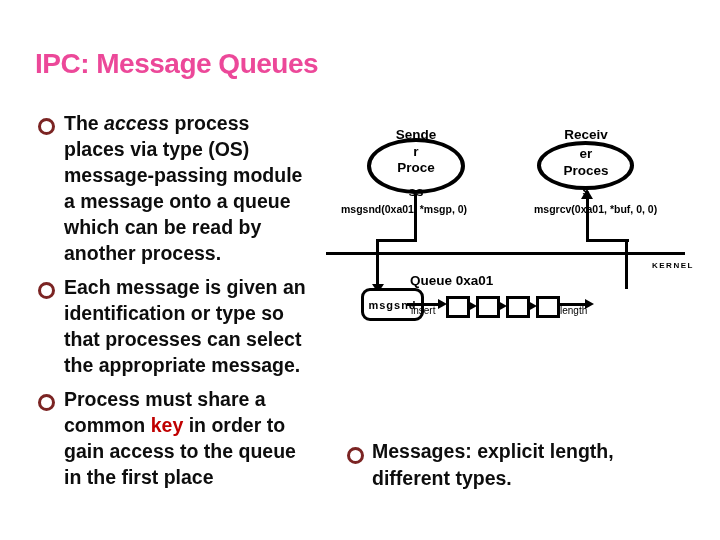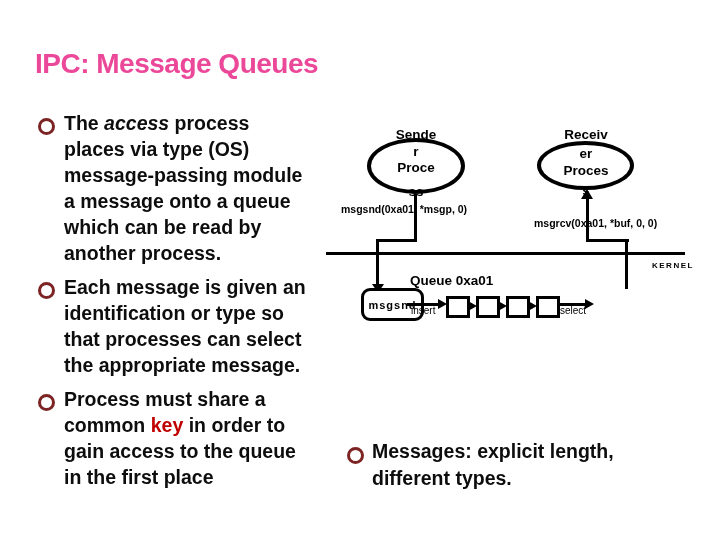--- a/index.html
+++ b/index.html
@@ -86,35 +86,35 @@
   <div class="abs elabel" style="left:366px;top:161px;width:100px;">Proce</div>
   <div class="abs elabel" style="left:366px;top:185px;width:100px;">ss</div>
 
   <div class="abs ellipse" style="left:537px;top:141px;width:97px;height:49px;"></div>
   <div class="abs elabel" style="left:536px;top:128px;width:100px;">Receiv</div>
   <div class="abs elabel" style="left:536px;top:147px;width:100px;">er</div>
   <div class="abs elabel" style="left:536px;top:164px;width:100px;">Proces</div>
   <div class="abs elabel" style="left:536px;top:184px;width:100px;">s</div>
 
   <div class="abs mono" style="left:341px;top:203px;">msgsnd(0xa01, *msgp, 0)</div>
-  <div class="abs mono" style="left:534px;top:217px;">msgrcv(0xa01, *buf, 0, 0)</div>
+  <div class="abs mono" style="left:534px;top:203px;">msgrcv(0xa01, *buf, 0, 0)</div>
 
   <div class="abs" id="queue-label" style="left:410px;top:273px;">Queue 0xa01</div>
 
   <div class="abs rbox mono" style="left:344px;top:288px;font-size:11px;">msgsnd</div>
 
   <div class="abs line" style="left:407px;top:303px;width:33px;height:3px;"></div>
   <div class="abs tri-right" style="left:438px;top:299px;"></div>
   <div class="abs smalllbl" style="left:411px;top:305px;">insert</div>
 
   <div class="abs qsq" style="left:446px;top:296px;"></div>
   <div class="abs tri-right" style="left:468px;top:301px;"></div>
   <div class="abs qsq" style="left:476px;top:296px;"></div>
   <div class="abs tri-right" style="left:498px;top:301px;"></div>
   <div class="abs qsq" style="left:506px;top:296px;"></div>
   <div class="abs tri-right" style="left:528px;top:301px;"></div>
   <div class="abs qsq" style="left:536px;top:296px;"></div>
 
   <div class="abs line" style="left:560px;top:303px;width:28px;height:3px;"></div>
   <div class="abs tri-right" style="left:585px;top:299px;"></div>
-  <div class="abs smalllbl" style="left:560px;top:305px;">select</div>
+  <div class="abs smalllbl" style="left:560px;top:305px;">length</div>
 
 </div>
 
 </body></html>

